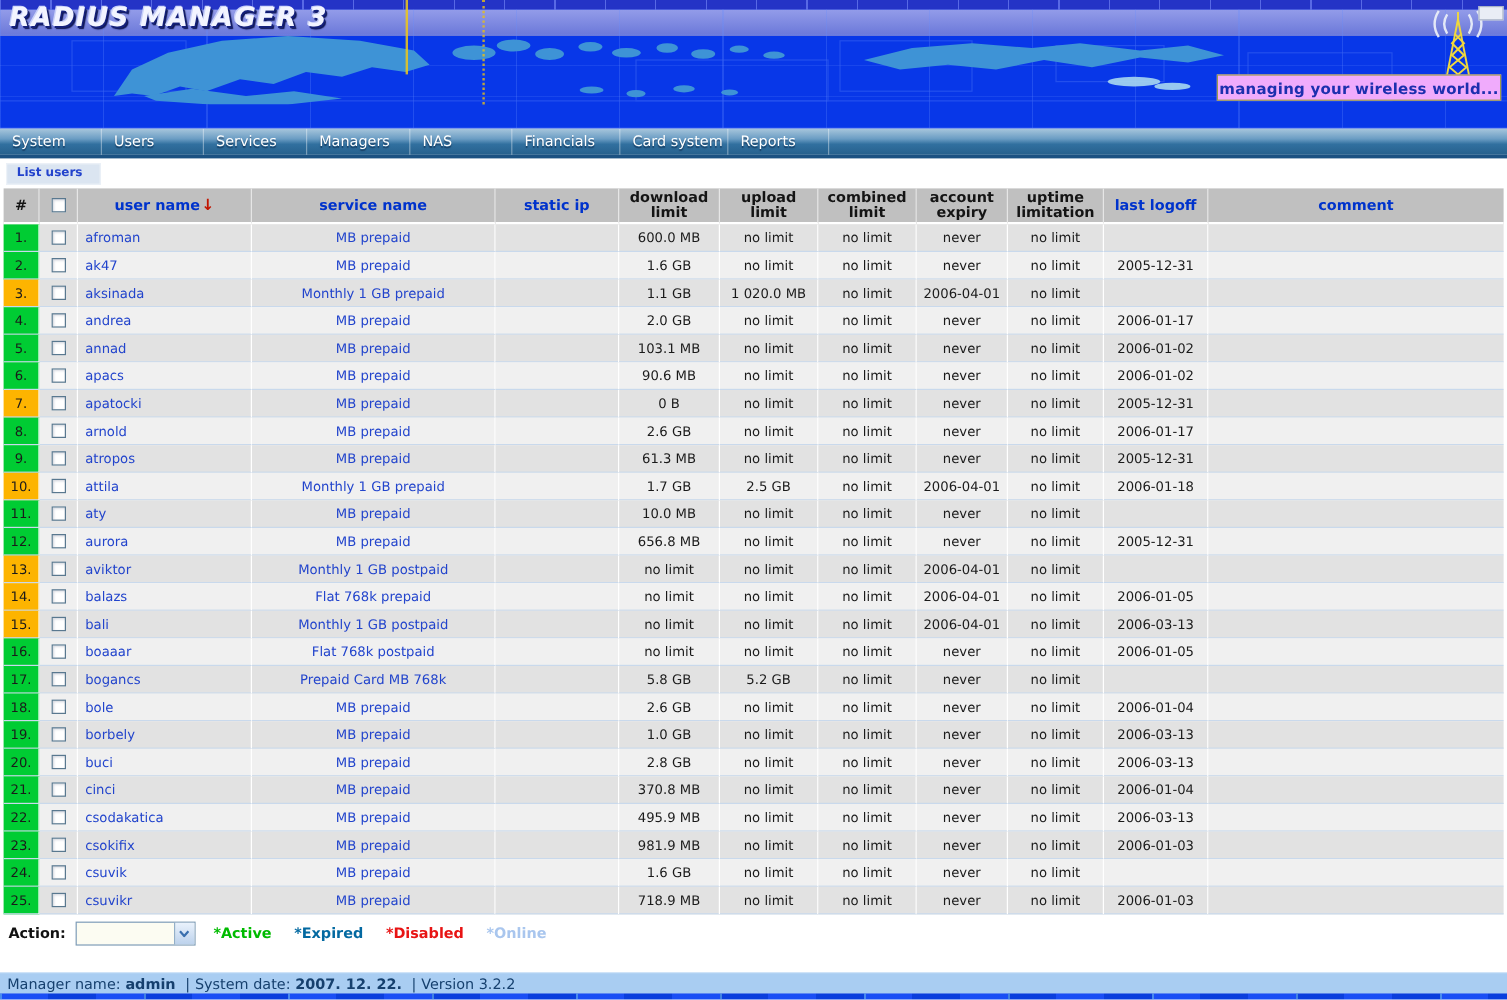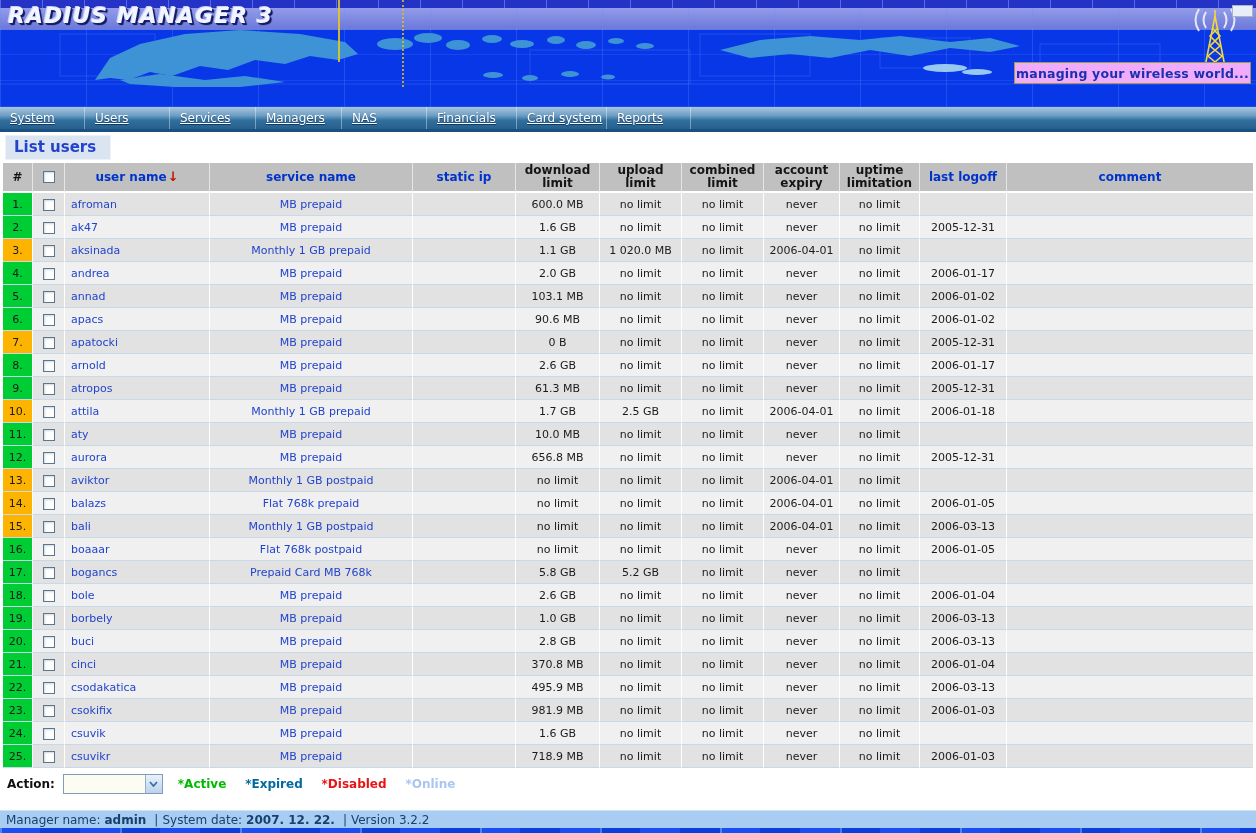--- a/index.html
+++ b/index.html
@@ -49,33 +49,32 @@
   
   .nav {
     height:25px; display:flex; font-size:12px; color:#fff;
     background:linear-gradient(#a9c7dd 0%, #6a9cc3 40%, #31709f 60%, #26608d 100%);
     border-bottom:3px solid #1b5182;
   }
   .nav-item {
     display:flex; align-items:center; padding-left:10px; cursor:pointer;
     border-right:1px solid rgba(255,255,255,.38);
     text-shadow:0 1px 1px rgba(0,20,50,.55);
-    text-decoration:underline;
   }
   .nav-item:nth-child(1){width:85px}.nav-item:nth-child(2){width:85px}
   .nav-item:nth-child(3){width:86px}.nav-item:nth-child(4){width:86px}
   .nav-item:nth-child(5){width:85px}.nav-item:nth-child(6){width:90px}
   .nav-item:nth-child(7){width:90px}.nav-item:nth-child(8){width:84px}
 
   
   .content { padding:0 3px; }
   .page-title {
     display:inline-block; margin:3px 2px; padding:2px 14px 3px 8px;
     background:#dbe5f1; border:1px solid #edf2f8;
-    font-size:15px; font-weight:bold; color:#2343cc;
+    font-size:10px; font-weight:bold; color:#2343cc;
   }
 
   table.users { border-collapse:separate; border-spacing:0; table-layout:fixed; width:1250px; font-size:11px; color:#1a1a1a; }
   col.c0{width:30px} col.c1{width:32px} col.c2{width:145px} col.c3{width:203px}
   col.c4{width:103px} col.c5{width:84px} col.c6{width:82px} col.c7{width:82px}
   col.c8{width:76px} col.c9{width:80px} col.c10{width:87px} col.c11{width:246px}
   th {
     background:#c0c0c0; height:30px; padding:1px 2px; line-height:13px;
     font-size:12px; font-weight:bold; text-align:center;
     border-right:1px solid #e6e6e6; border-bottom:2px solid #ffffff;

